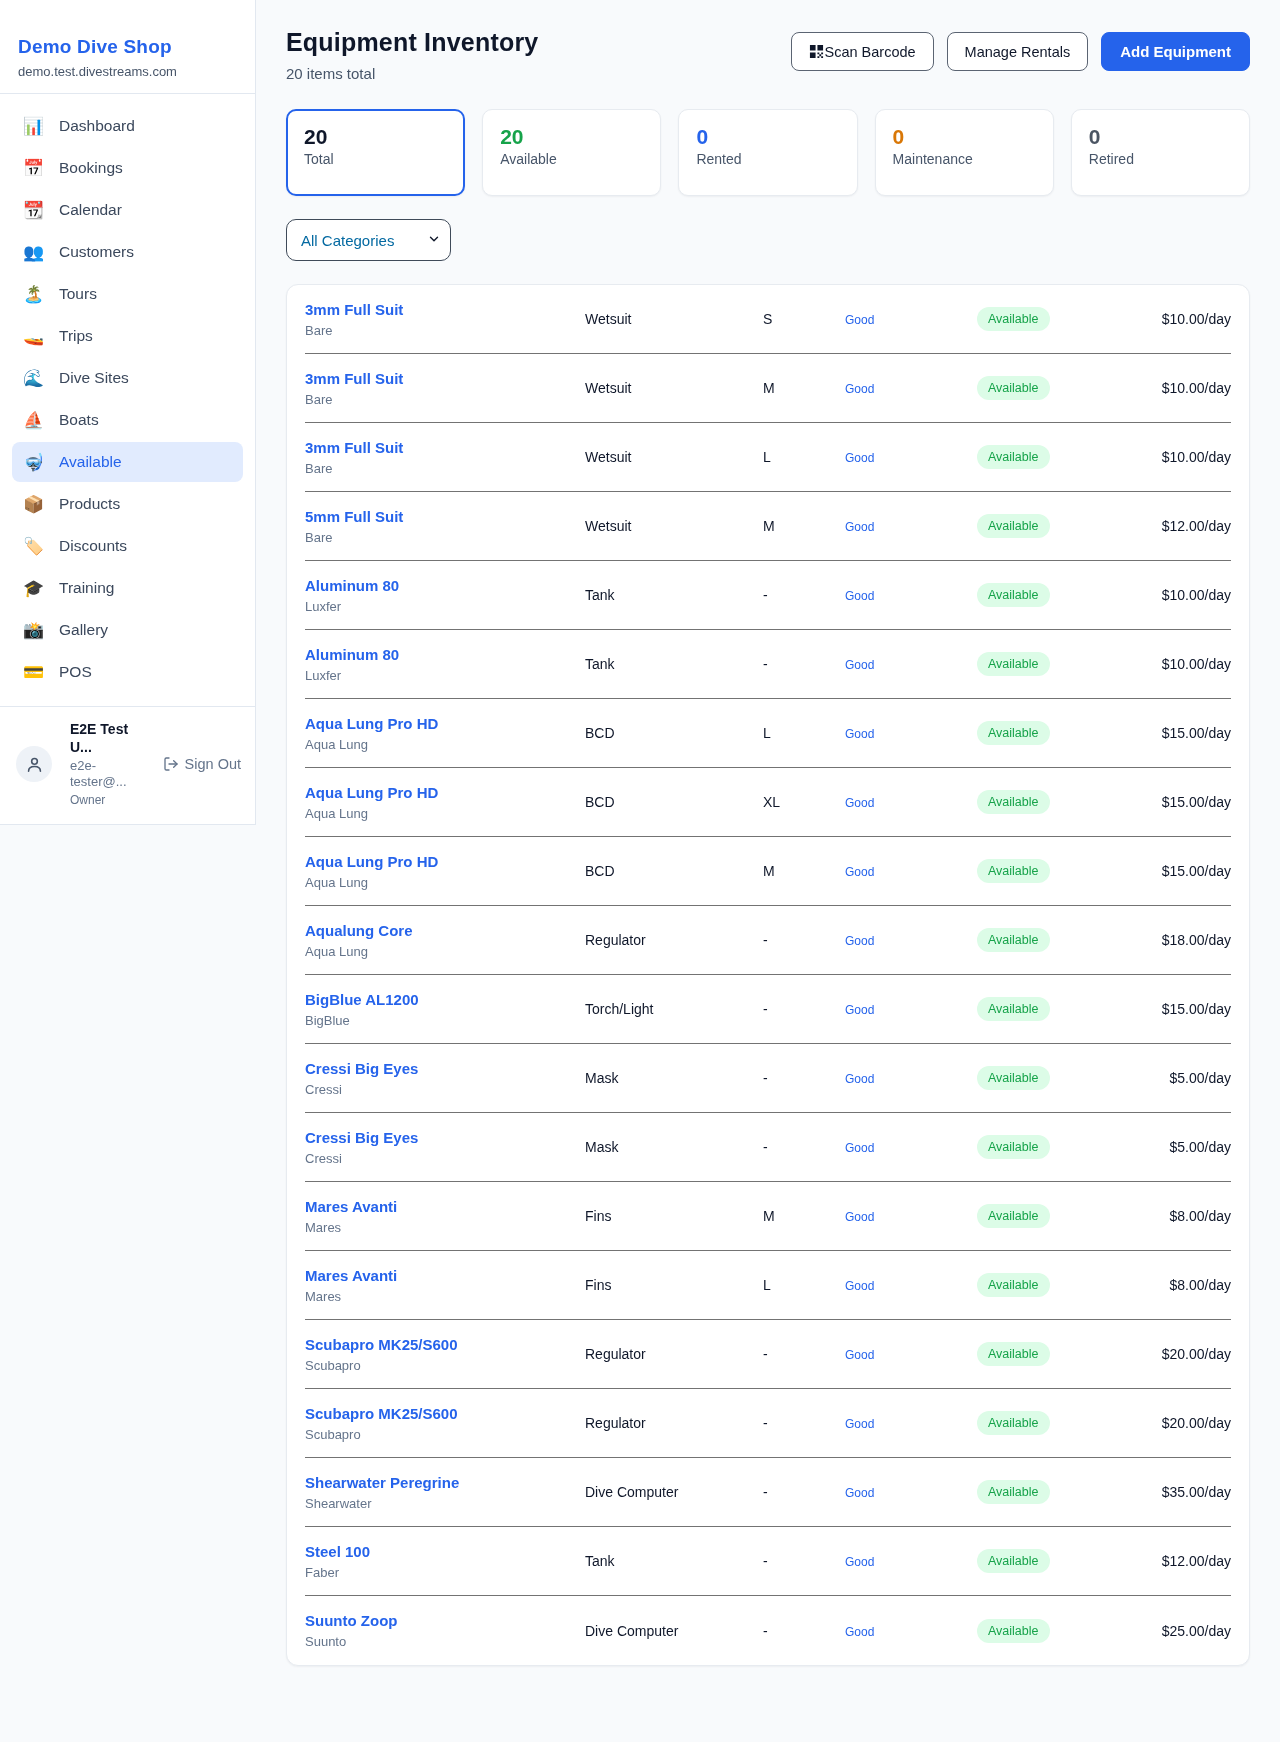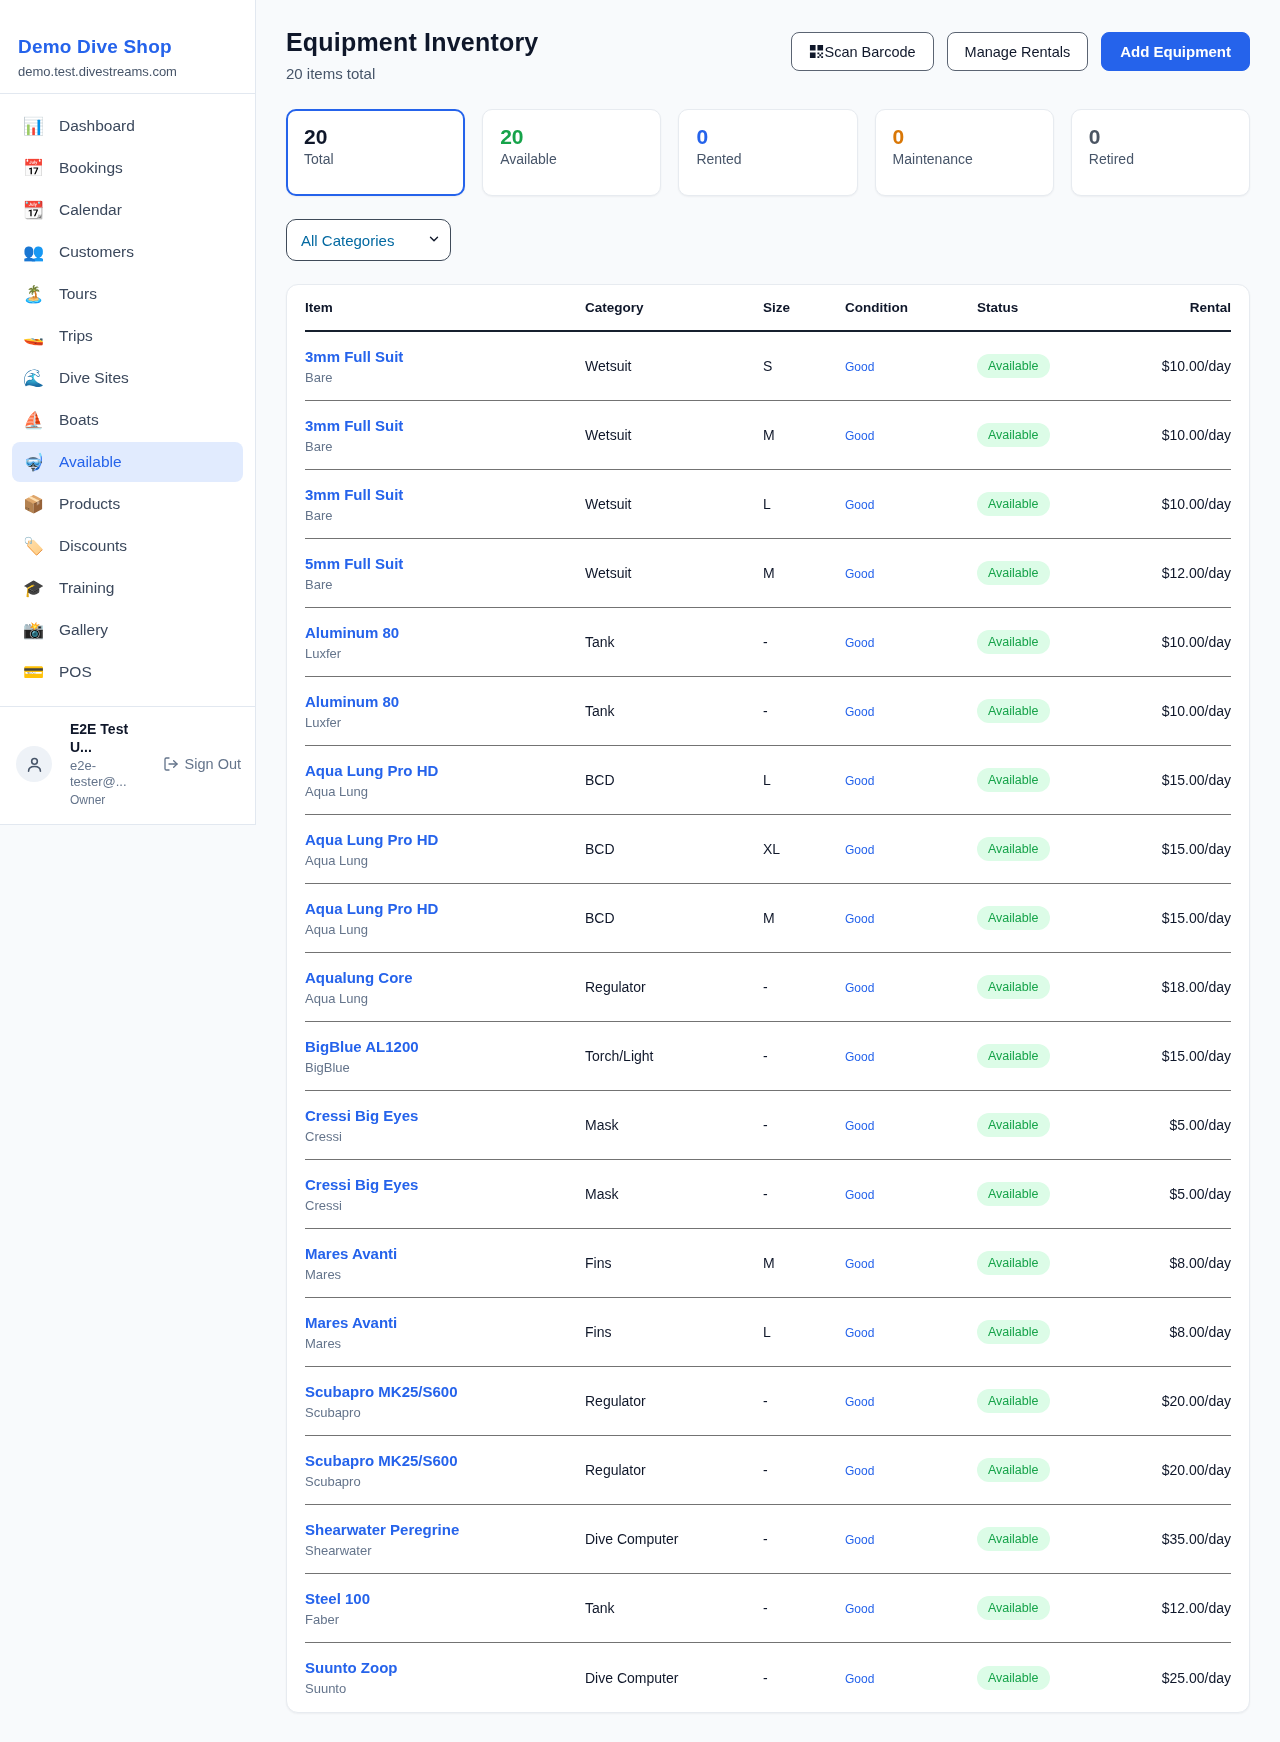--- a/index.html
+++ b/index.html
@@ -204,28 +204,20 @@
         <select class="category-select">
           <option>All Categories</option>
         </select>
         <svg class="select-chevron" width="14" height="14" viewBox="0 0 24 24" fill="none" stroke="currentColor" stroke-width="2.4" stroke-linecap="round" stroke-linejoin="round">
             <polyline points="6 9 12 15 18 9"></polyline>
           </svg>
       </div>
     </div>
 
     <div class="table-card">
-      <div class="trow thead">
-        <div>Item</div>
-        <div>Category</div>
-        <div>Size</div>
-        <div>Condition</div>
-        <div>Status</div>
-        <div class="th-rental">Rental</div>
-      </div>
 
       <div class="trow row">
         <div><a class="item-link">3mm Full Suit</a><div class="item-brand">Bare</div></div>
         <div class="cell">Wetsuit</div>
         <div class="cell">S</div>
         <div><a class="cond-link">Good</a></div>
         <div><span class="badge">Available</span></div>
         <div class="rental">$10.00/day</div>
       </div>
       <div class="trow row">

